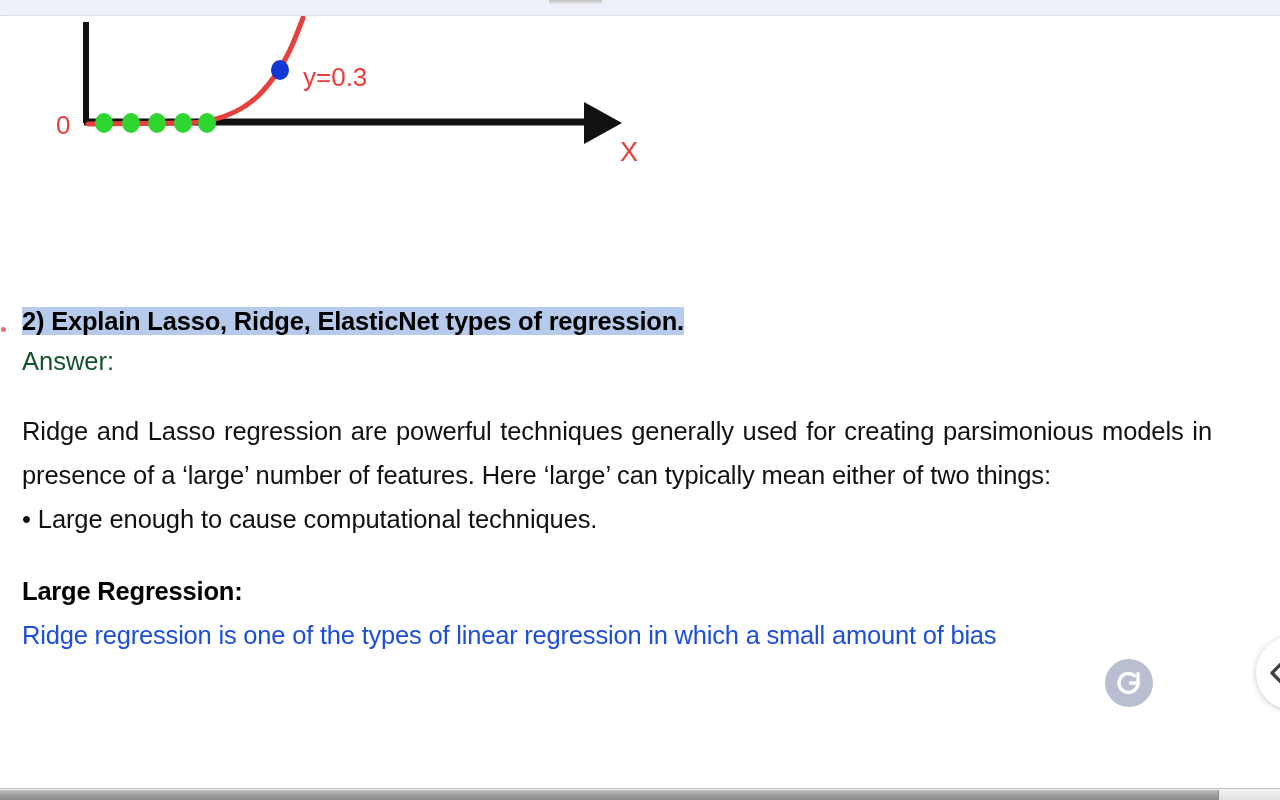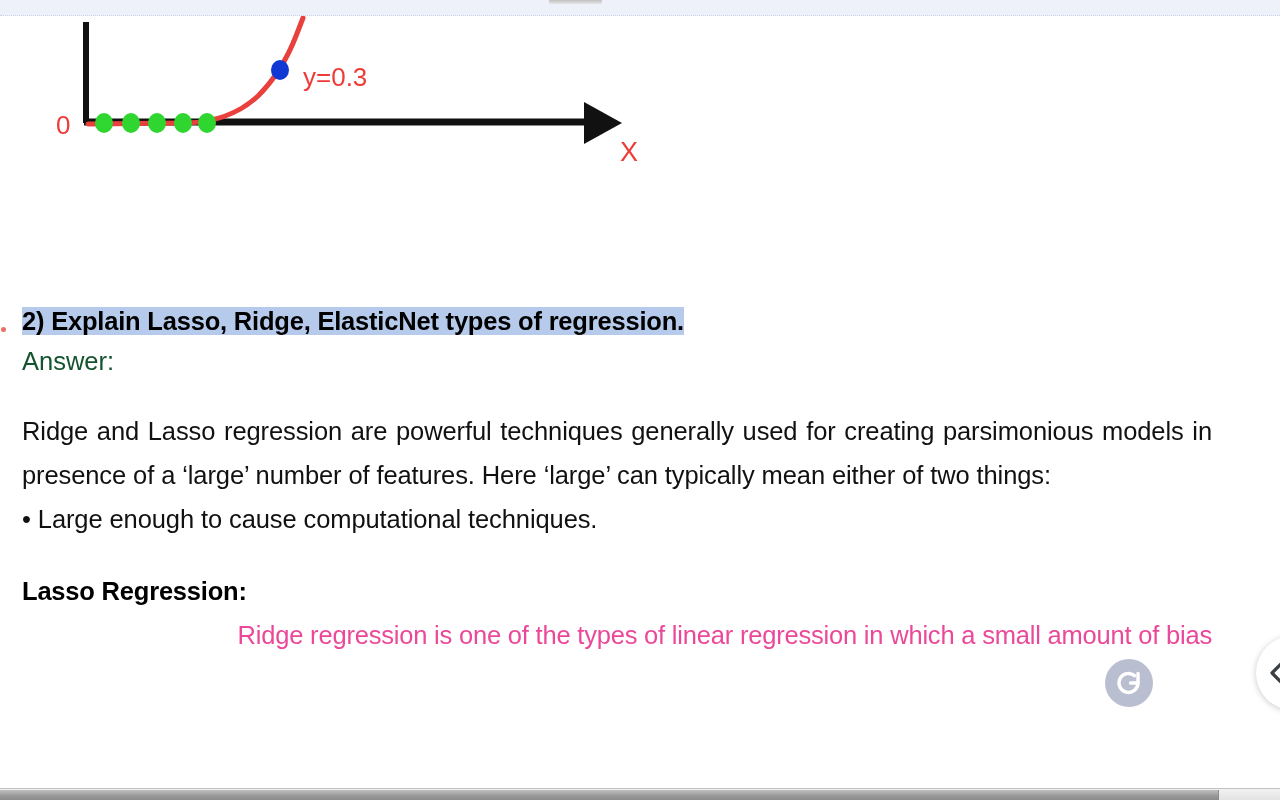--- a/index.html
+++ b/index.html
@@ -114,26 +114,25 @@
     font-size: 25.5px;
     font-weight: bold;
     color: #000000;
     line-height: 44px;
     margin: 28px 0 0 0;
     letter-spacing: -0.2px;
   }
 
   .tail-line {
     font-size: 25.5px;
-    color: #ec4899;
+    color: #1d4ed8;
     line-height: 44px;
     margin: 0;
     letter-spacing: -0.2px;
     white-space: nowrap;
-    text-align: right;
   }
 
   .left-red-tick {
     position: absolute;
     left: 1px;
     top: 311px;
     width: 5px;
     height: 5px;
     background: #e8564c;
     border-radius: 50%;
@@ -236,21 +235,21 @@
         <span class="q-heading">2) Explain Lasso, Ridge, ElasticNet types of regression.</span>
       </div>
 
       <div class="answer-label">Answer:</div>
 
       <p class="para">Ridge and Lasso regression are powerful techniques generally used for creating parsimonious models in presence of a ‘large’ number of features. Here ‘large’ can typically mean either of two things:</p>
 
 
       <p class="bullet">• Large enough to cause computational techniques.</p>
 
-      <div class="sub-heading">Lasso Regression:</div>
+      <div class="sub-heading">Large Regression:</div>
 
       <p class="tail-line">Ridge regression is one of the types of linear regression in which a small amount of bias</p>
     </div>
 
     <div class="rotate-badge">
       <svg width="34" height="34" viewBox="0 0 34 34" xmlns="http://www.w3.org/2000/svg">
         <path d="M 26 17 A 9.5 9.5 0 1 1 22.5 9.6" fill="none" stroke="#ffffff" stroke-width="3.4" stroke-linecap="round"></path>
         <path d="M 26 7.5 L 26 17 L 18.5 17" fill="none" stroke="#ffffff" stroke-width="3.4" stroke-linecap="round" stroke-linejoin="round"></path>
       </svg>
     </div>

